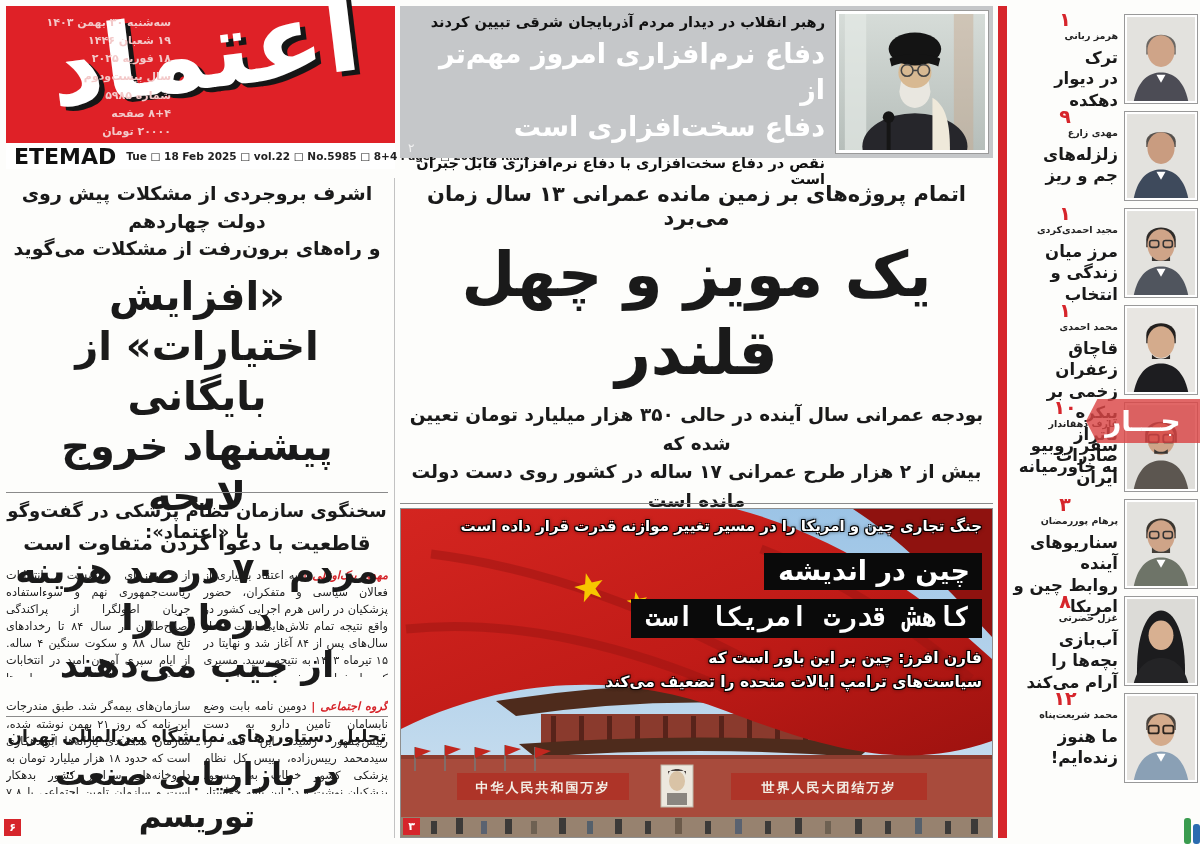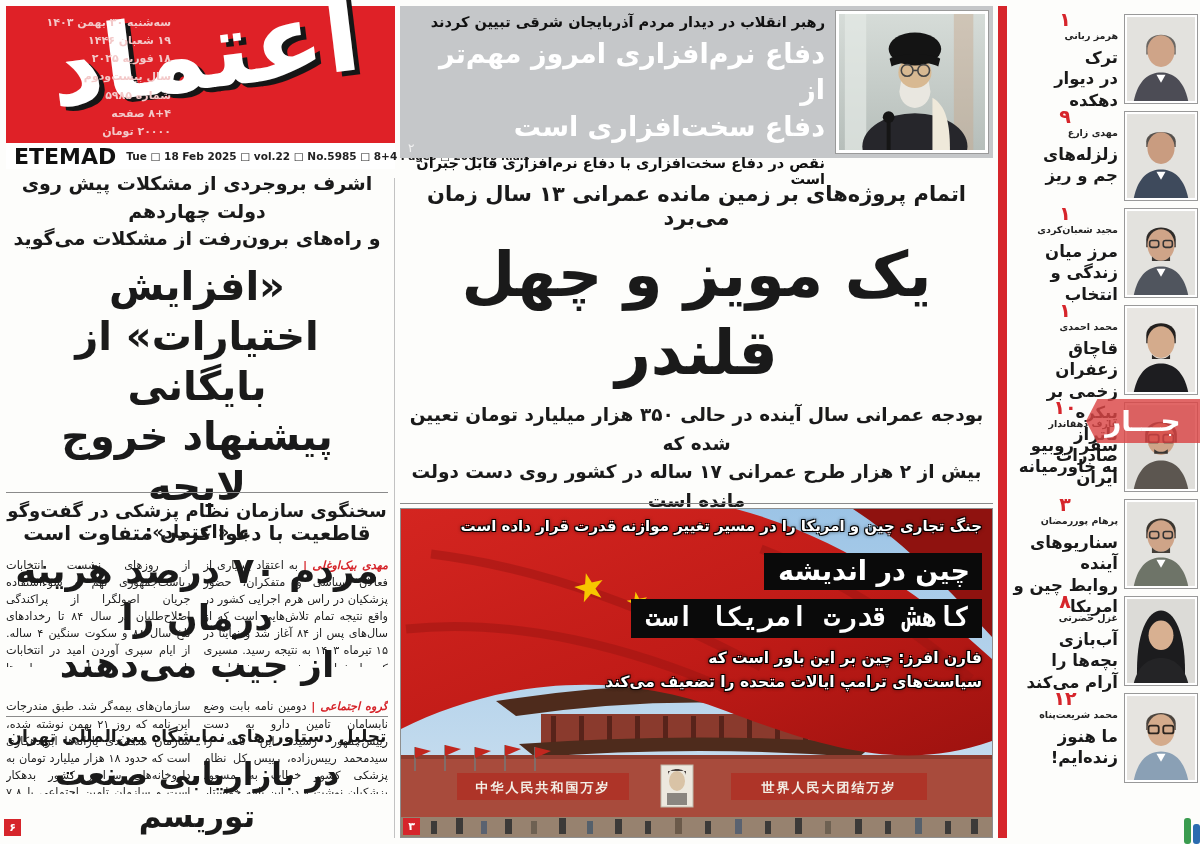--- a/index.html
+++ b/index.html
@@ -129,21 +129,21 @@
       <div class="col"><span>شدن این پروژه‌های نیمه کاره، بیش از ۱۳ سال زمان خواهد برد. این در حالی است که در لایحه بودجه ۱۴۰۴ میزان اعتبارات عمرانی که قرار است از منابع عمومی تامین شود نسبت به قانون بودجه ۱۴۰۳ حدود ۵۰ درصد رشد داشته است. همچنین سهم این اعتبارات از کل منابع و مصارف عمومی دولت در لایحه بودجه</span></div>
       <div class="col"><span>سال ۱۴۰۴ حدود ۱۲ درصد است که نسبت به قوانین بودجه سال‌های قبل به‌طور قابل توجهی کمتر است. البته بودجه سال آینده یک نقطه امیدوارکننده دارد؛ در بودجه سال ۱۴۰۳ سهم ردیف‌های متفرقه کاهش یافت و اعتبارات متفرقه به طرح‌های مشخص و شفاف هر دستگاه اضافه شد.</span>
         </div>
     </div>
   </div>
   <div class="abs rule-h" style="left:400px;top:503px;width:593px;"></div>
 
   <div class="abs rule-v" style="left:394px;top:178px;height:660px;"></div>
 
   <div class="abs fa" style="left:6px;top:170px;width:382px;">
-    <div class="kick ctr" style="font-size:19px;line-height:1.45;">
+    <div class="kick ctr" style="font-size:19px;margin-top:10px;line-height:1.45;">
       <div>اشرف بروجردی از مشکلات پیش روی دولت چهاردهم</div>
       <div>و راه‌های برون‌رفت از مشکلات می‌گوید</div>
     </div>
     <div class="bigh ctr" style="font-size:40px;margin-top:8px;">
       <div>«افزایش اختیارات» از بایگانی</div>
       <div>پیشنهاد خروج لایحه</div>
     </div>
     <div class="b ctr" style="font-size:20px;margin-top:10px;">قاطعیت با دعوا کردن متفاوت است</div>
     <div class="bodycols" style="margin-top:12px;height:110px;overflow:hidden;">
       <div class="col"><span class="lead-label">مهدی بیک‌اوغلی |</span> <span>به اعتقاد بسیاری از فعالان سیاسی و متفکران، حضور پزشکیان در راس هرم اجرایی کشور در واقع نتیجه تمام تلاش‌هایی است که از سال‌های پس از ۸۴ آغاز شد و نهایتا در ۱۵ تیرماه ۱۴۰۳ به نتیجه رسید. مسیری که با فراز و فرودهای فراوان و تلخی‌های فراوان و شیرینی‌های هر از گاهی همراه بود.</span></div>
@@ -329,21 +329,21 @@
             <ellipse cx="30" cy="30" rx="12" ry="14" fill="#cfa488"></ellipse>
             <rect x="20" y="26" width="8" height="6" rx="2" fill="none" stroke="#333" stroke-width="1.4"></rect>
             <rect x="32" y="26" width="8" height="6" rx="2" fill="none" stroke="#333" stroke-width="1.4"></rect>
             <path d="M22,40 C26,45 34,45 38,40 L38,44 L22,44 Z" fill="#3a3633"></path>
             <path d="M6,74 C10,55 20,49 30,49 C40,49 50,55 54,74 Z" fill="#50555e"></path>
             <path d="M26,51 L30,58 L34,51 Z" fill="#fff"></path>
           </svg>
         </div>
       <div class="sb-txt">
           <div class="sb-num">۱</div>
-        <div class="sb-author">مجید شعبان‌کردی</div>
+        <div class="sb-author">مجید احمدی‌کردی</div>
         <div class="sb-note-title">مرز میان
 زندگی و انتخاب</div>
         </div>
     </div>
 
     <div class="sb-item male">
       <div class="sb-photo">
           <svg viewBox="0 0 60 74">
             <rect width="60" height="74" fill="#e8e6e2"></rect>
             <path class="hairm" d="M17,24 C17,10 43,10 43,24 L43,31 L17,31 Z" fill="#23201e"></path>

